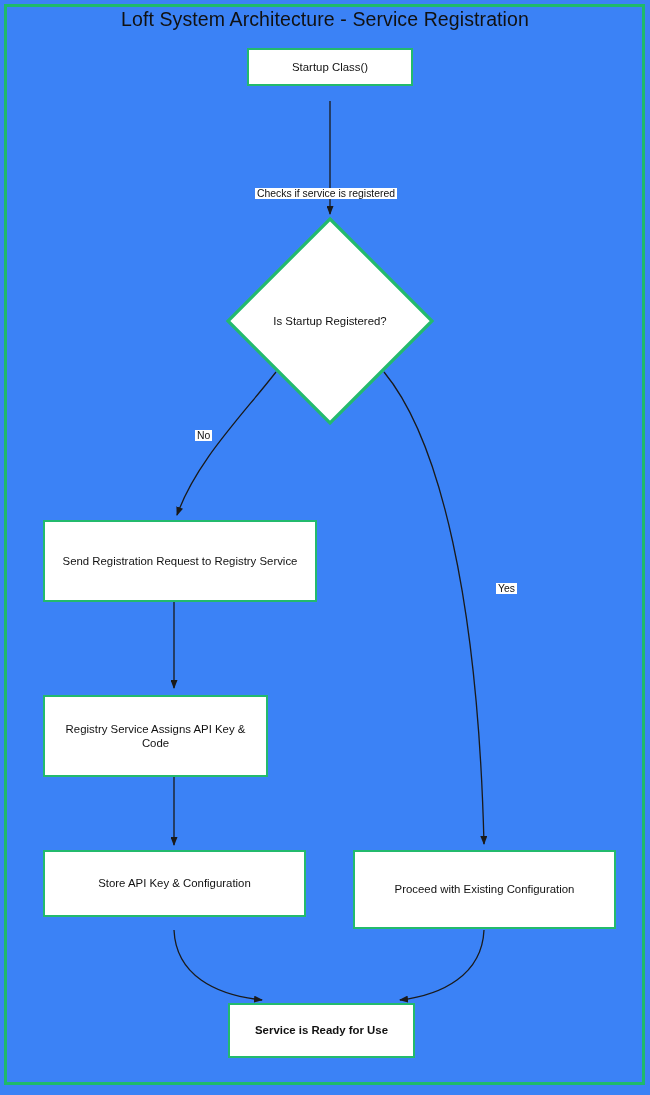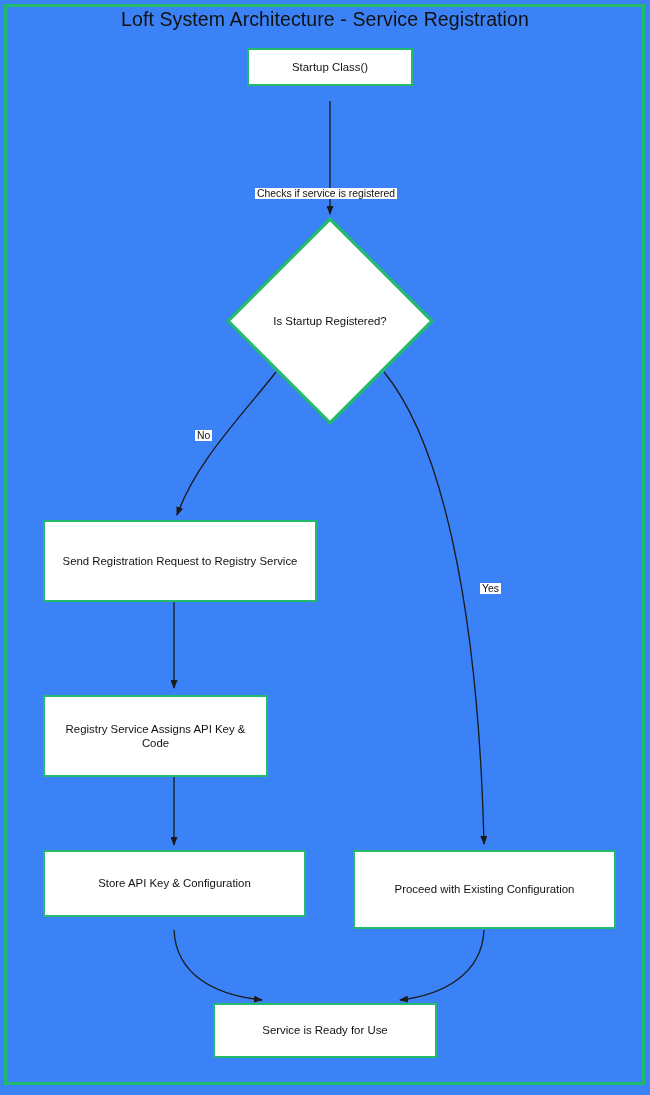--- a/index.html
+++ b/index.html
@@ -132,35 +132,35 @@
 
   <div class="diamond-wrap" style="left:226px; top:217px; width:208px; height:208px;">
     <svg width="208" height="208" viewBox="0 0 208 208" xmlns="http://www.w3.org/2000/svg">
       <polygon points="104,2 206,104 104,206 2,104" fill="#ffffff" stroke="#23ba6d" stroke-width="3.2"></polygon>
     </svg>
     <div class="diamond-label">Is Startup Registered?</div>
   </div>
 
   <div class="edge-label" style="left:195px; top:430px;">No</div>
 
-  <div class="edge-label" style="left:480px; top:583px;">Yes</div>
+  <div class="edge-label" style="left:496px; top:583px;">Yes</div>
 
   <div class="node" style="left:43px; top:520px; width:274px; height:82px;">
     <span>Send Registration Request to Registry Service</span>
   </div>
 
   <div class="node" style="left:43px; top:695px; width:225px; height:82px;">
     <span>Registry Service Assigns API Key &amp; Code</span>
   </div>
 
   <div class="node" style="left:43px; top:850px; width:263px; height:67px;">
     <span>Store API Key &amp; Configuration</span>
   </div>
 
   <div class="node" style="left:353px; top:850px; width:263px; height:79px;justify-content:center;">
     <span>Proceed with Existing Configuration</span>
   </div>
 
-  <div class="node" style="left:213px; top:1003px; width:224px; height:55px;">
+  <div class="node" style="left:228px; top:1003px; width:187px; height:55px;font-weight:bold;">
     <span>Service is Ready for Use</span>
   </div>
 
 </div>
 
 </body></html>

